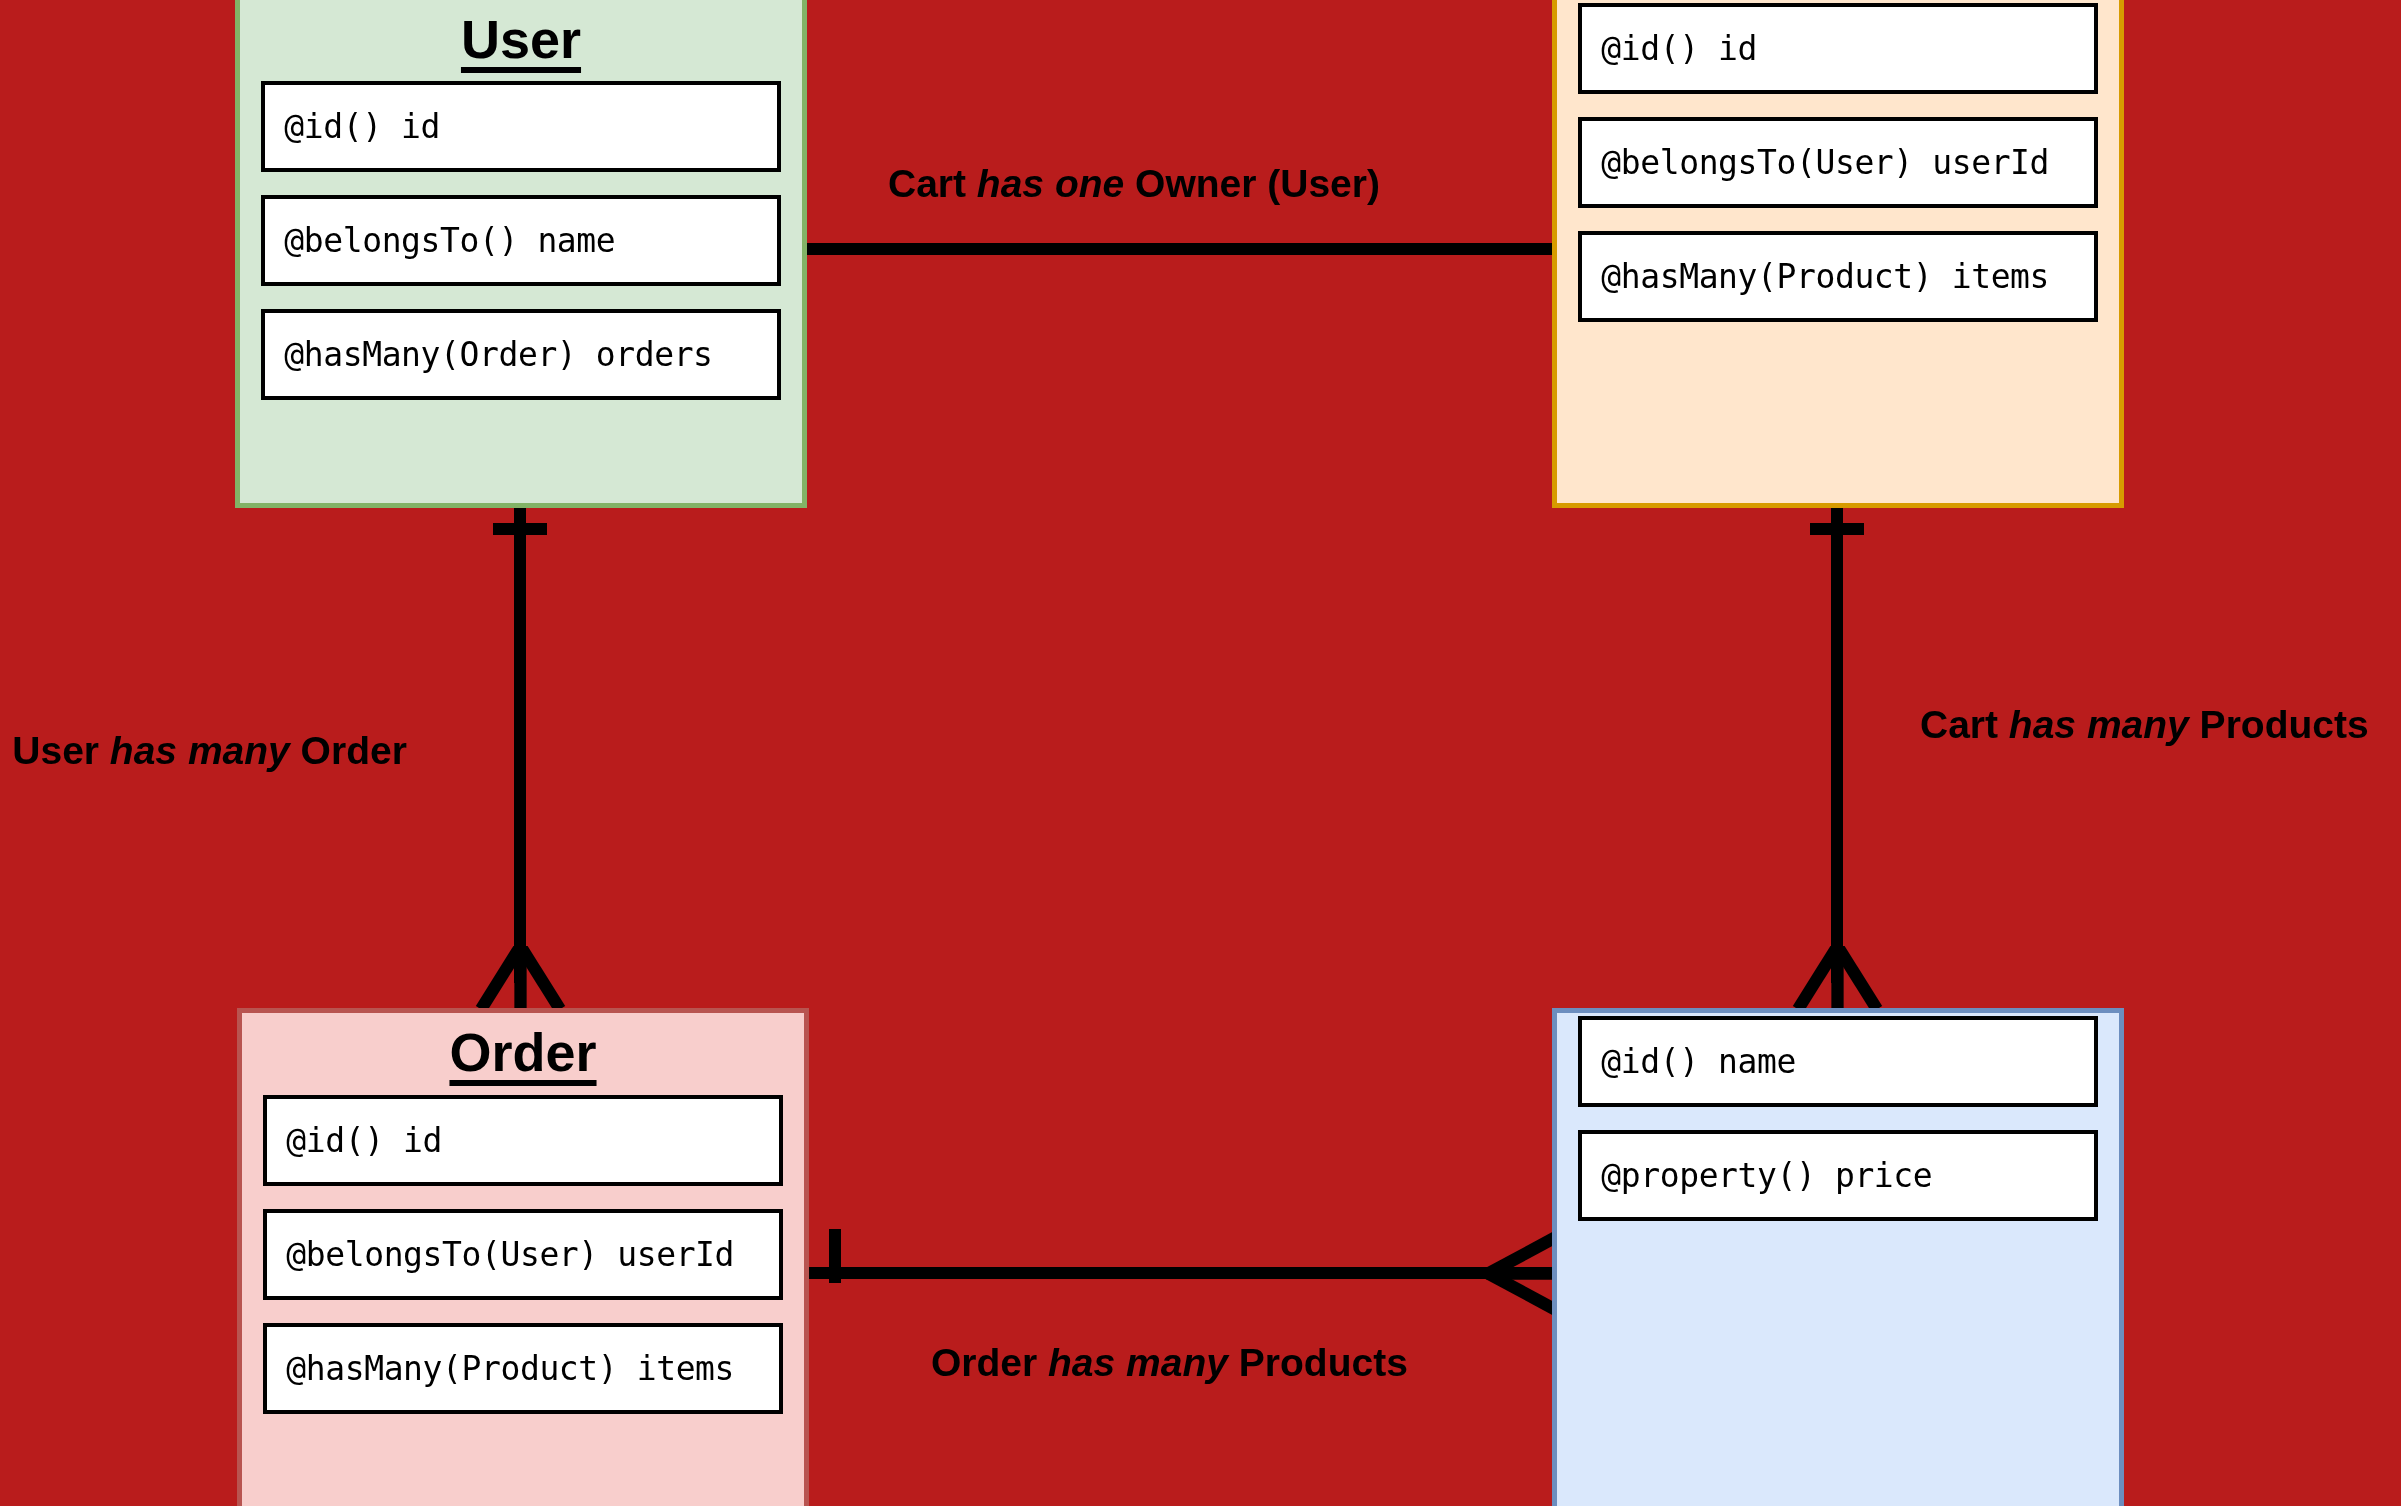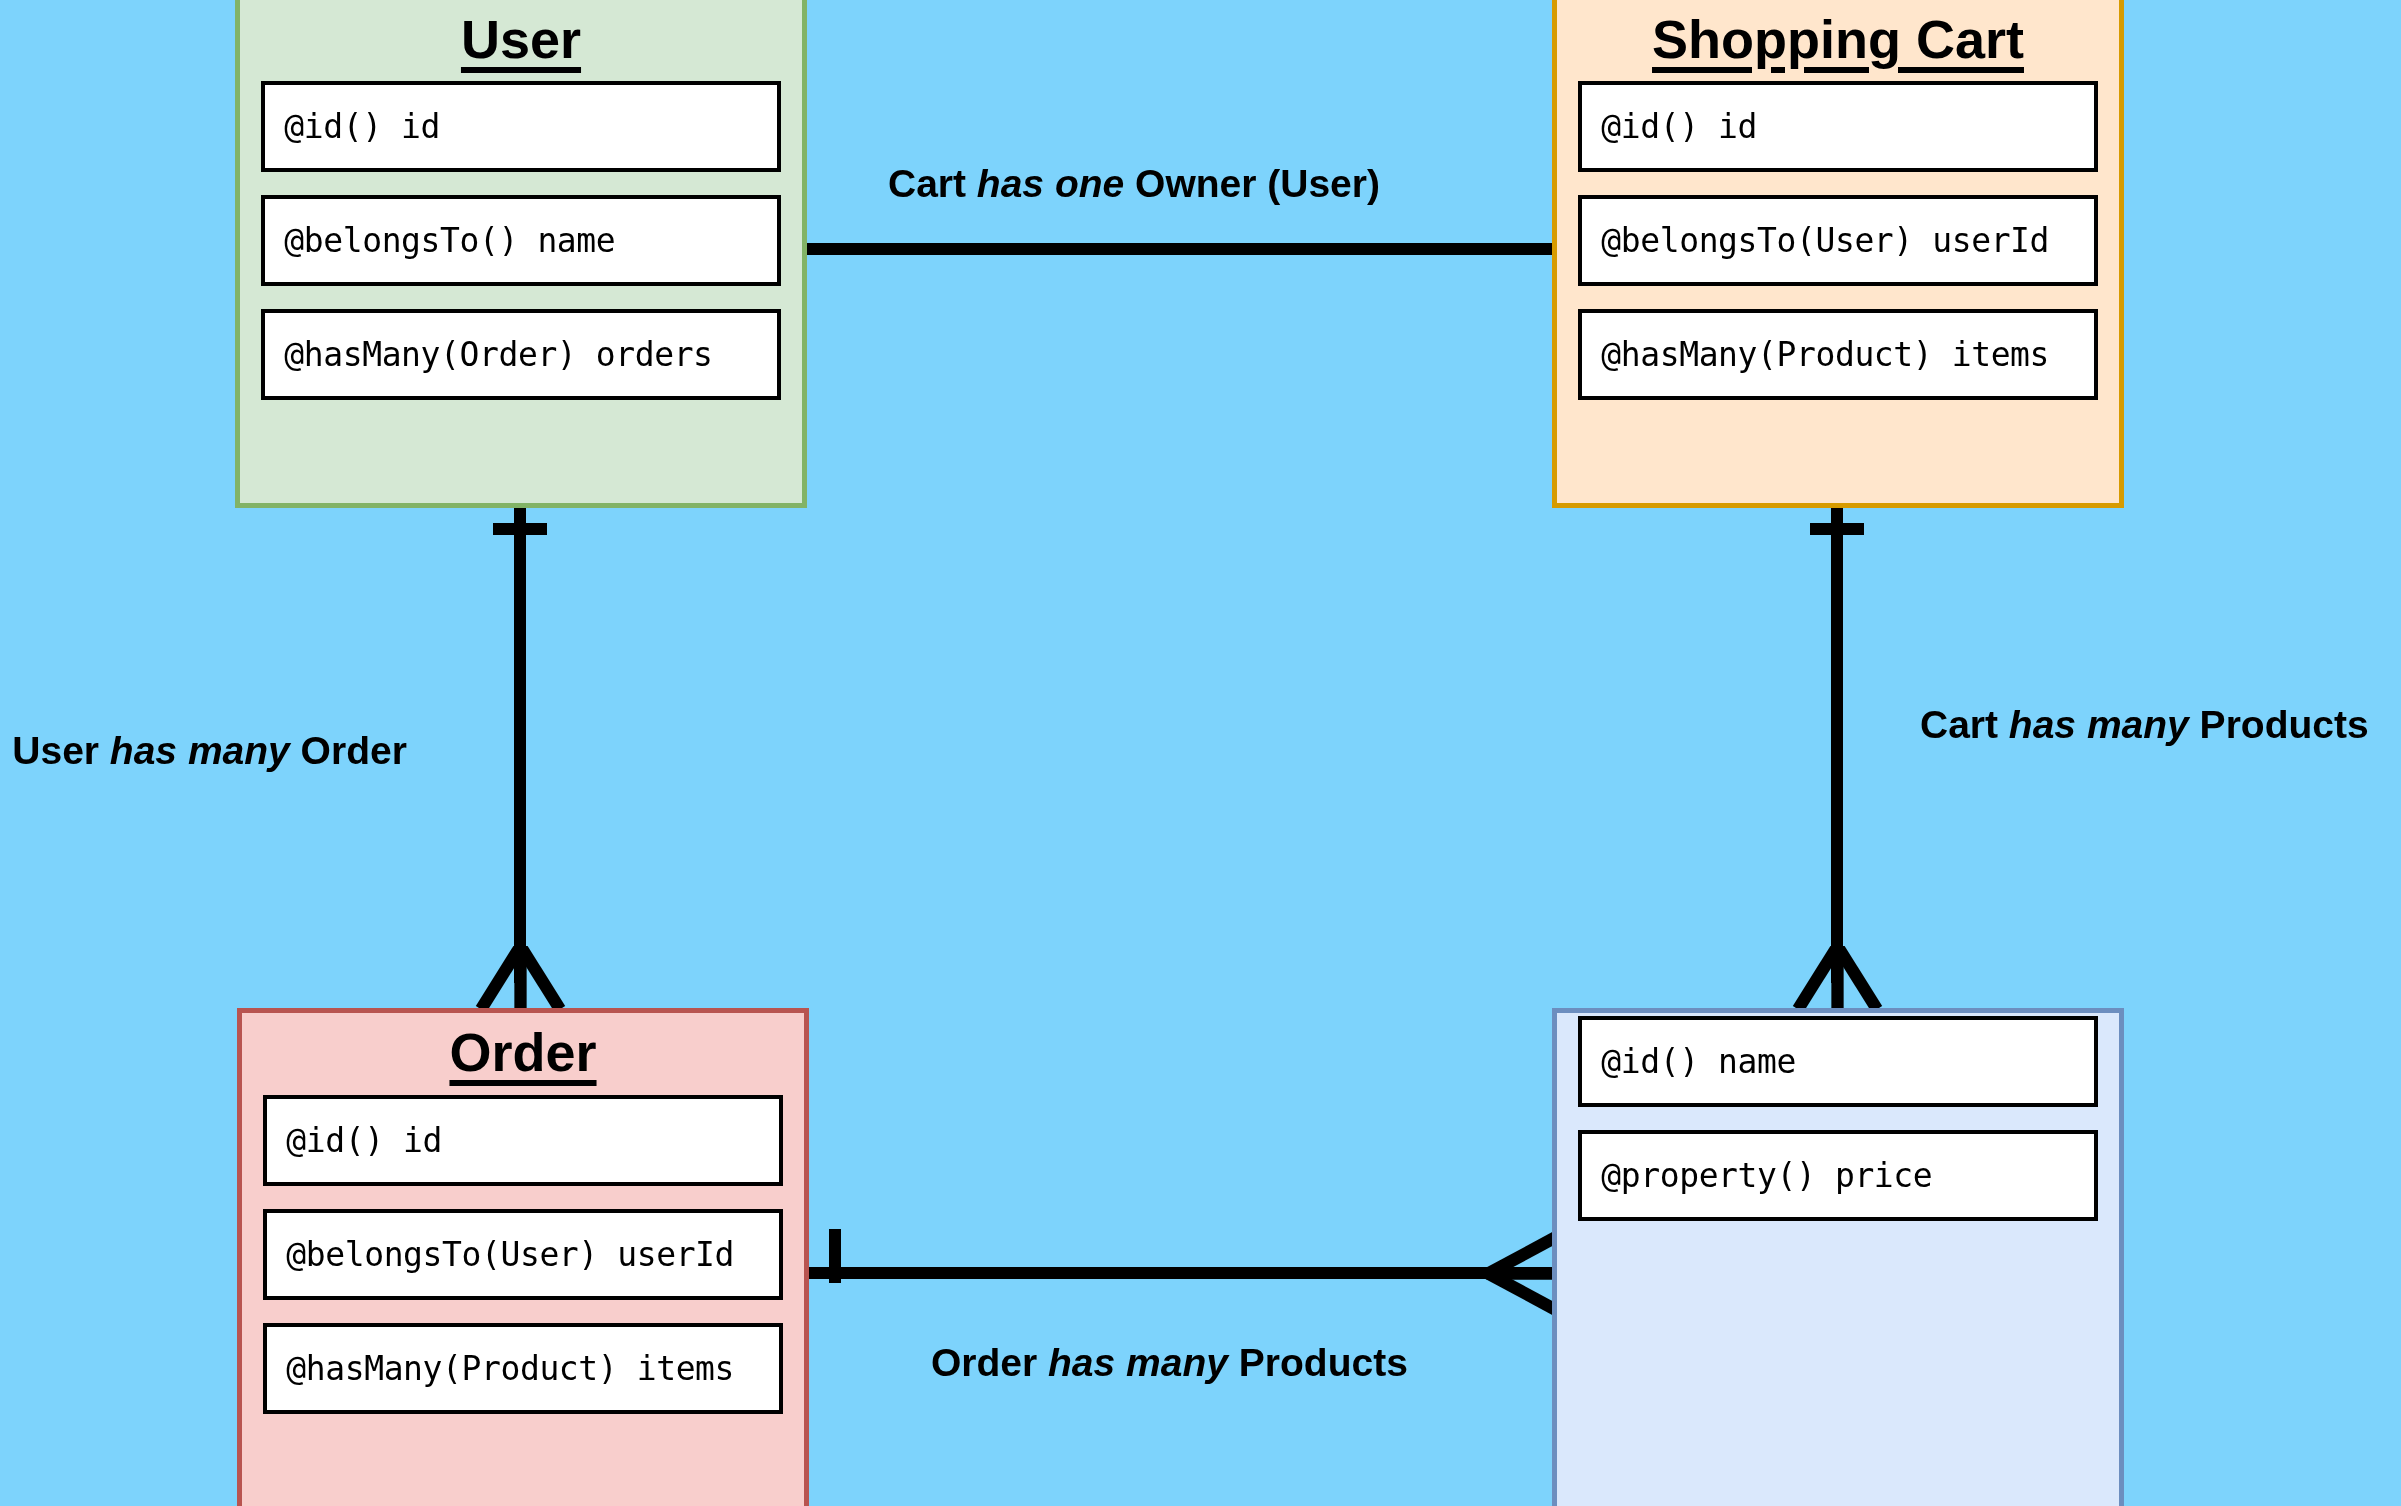--- a/index.html
+++ b/index.html
@@ -1,17 +1,17 @@
 <!DOCTYPE html>
 <html style="font-size:14px"><head>
 <meta charset="utf-8">
 <style>
   html,body{margin:0;padding:0;background:#ffffff;}
   body{width:2401px;height:1506px;font-family:"Liberation Sans",sans-serif;}
-  #canvas{position:relative;width:2401px;height:1506px;overflow:hidden;background:#7dd3fc;}
+  #canvas{position:relative;width:2401px;height:1506px;overflow:hidden;background:#b91c1c;}
 
   .entity{position:absolute;box-sizing:border-box;border-style:solid;border-width:5.3px;}
   .entity-title{
     text-align:center;font-weight:bold;font-size:54px;line-height:1.0;
     color:#000;font-family:"Liberation Sans",sans-serif;
     text-decoration:underline;text-decoration-thickness:6.1px;text-underline-offset:8.8px;
     padding-top:12.3px;padding-bottom:12.3px;
   }
   .attrs{padding:3px 21px;display:flex;flex-direction:column;gap:23px;}
   .attr{
@@ -76,21 +76,20 @@
   <div class="entity" style="left:235px;top:-5.3px;width:572px;height:513px;background:#D5E8D4;border-color:#82B366;">
     <div class="entity-title">User</div>
     <div class="attrs">
       <div class="attr">@id() id</div>
       <div class="attr">@belongsTo() name</div>
       <div class="attr">@hasMany(Order) orders</div>
     </div>
   </div>
 
   <div class="entity" style="left:1552px;top:-5.3px;width:572px;height:513px;background:#FFE6CC;border-color:#D79B00;">
-    <div class="entity-title">Shopping Cart</div>
     <div class="attrs">
       <div class="attr">@id() id</div>
       <div class="attr">@belongsTo(User) userId</div>
       <div class="attr">@hasMany(Product) items</div>
     </div>
   </div>
 
   <div class="entity" style="left:237px;top:1008px;width:572px;height:504px;background:#F8CECC;border-color:#B85450;">
     <div class="entity-title">Order</div>
     <div class="attrs">

